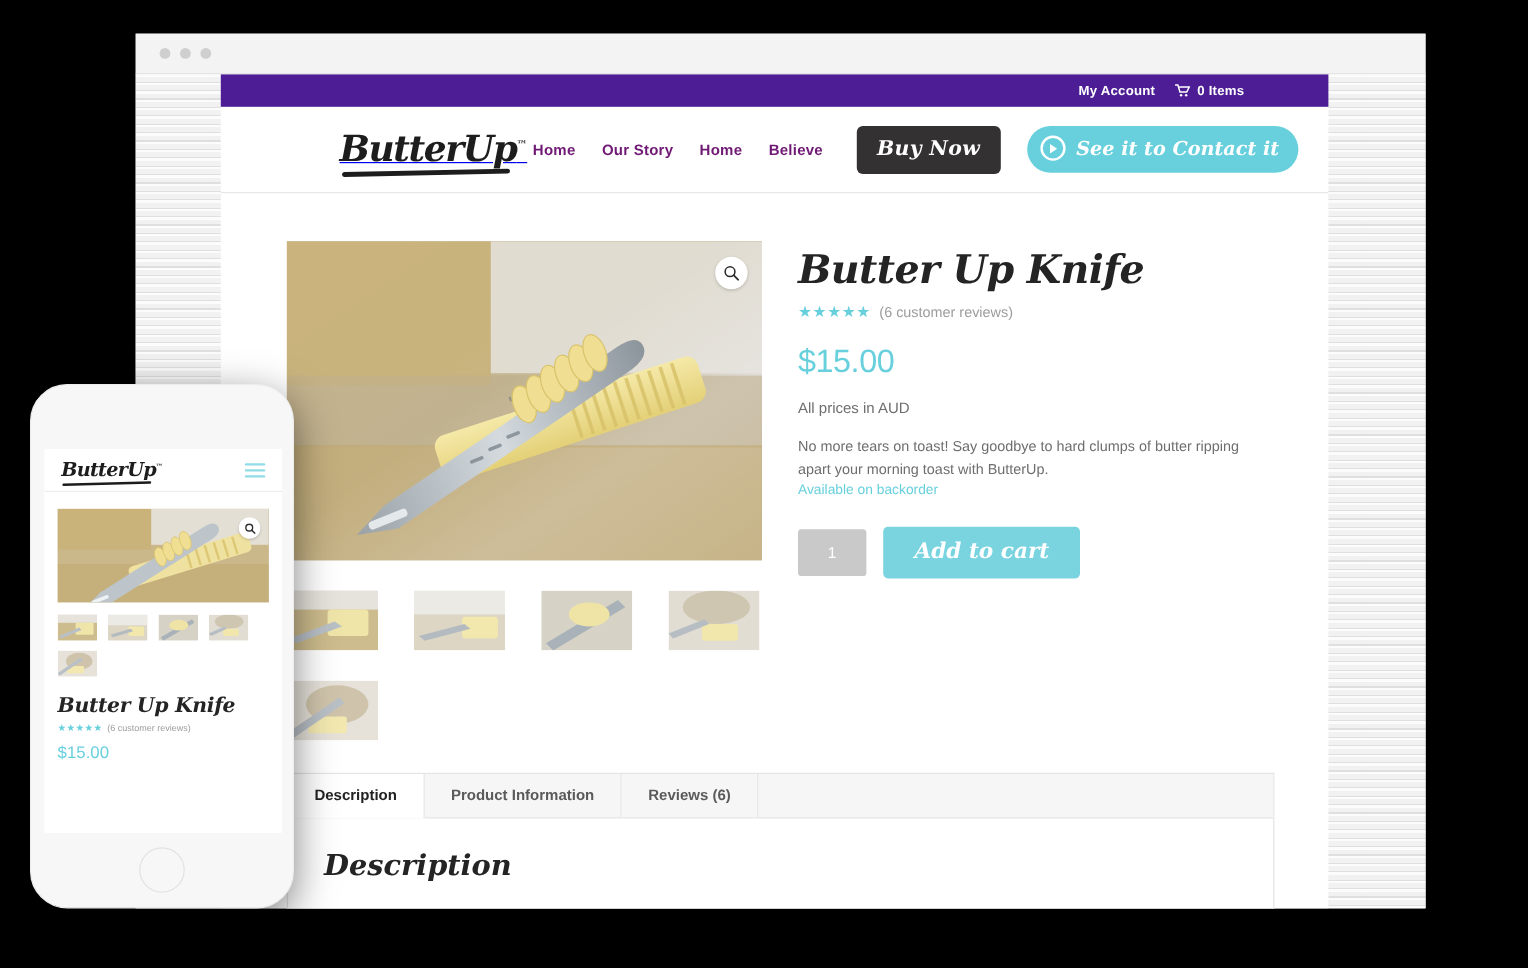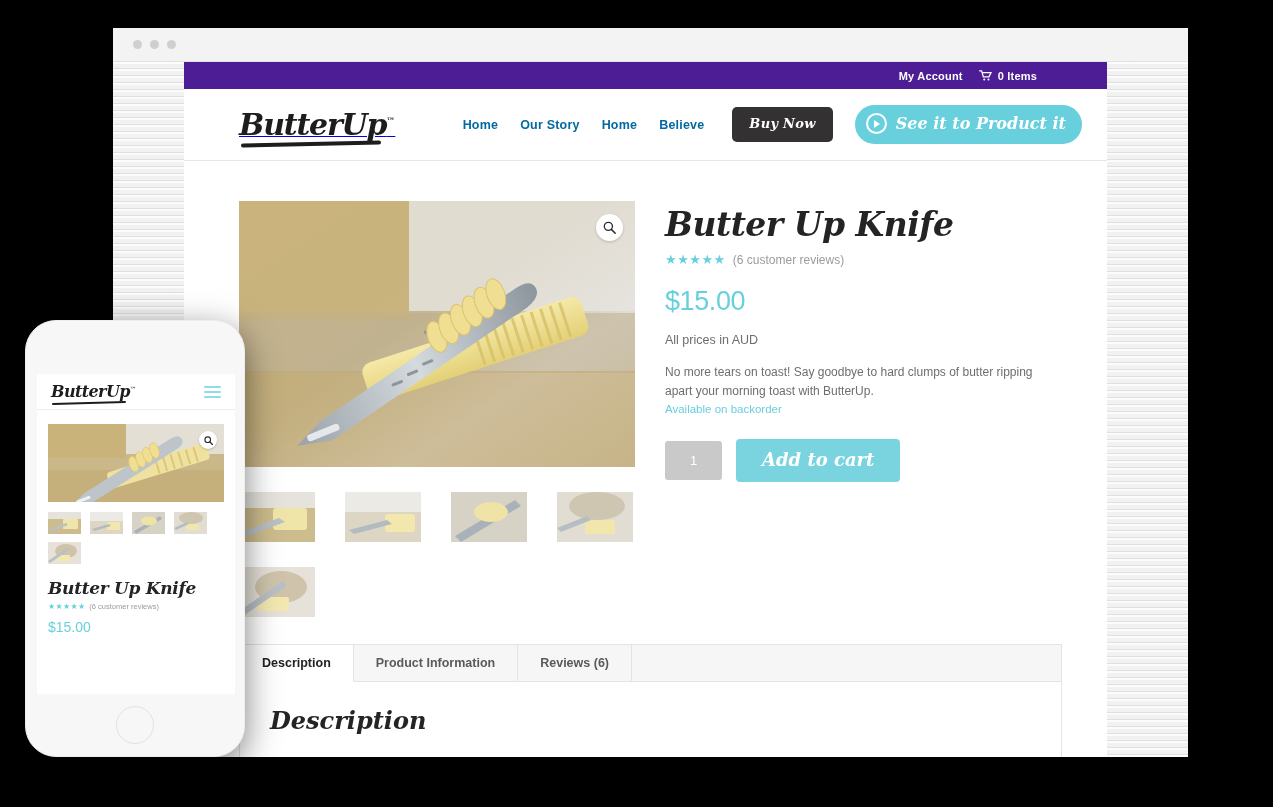--- a/index.html
+++ b/index.html
@@ -55,42 +55,42 @@
   }
   .cart-wrap { display: flex; align-items: center; gap: 6px; }
   .cart-icon { width: 13px; height: 11px; display:block; }
 
   
   .siteheader {
     height: 72px; border-bottom: 1px solid #e7e7e7;
     display: flex; align-items: center;
     padding: 0 25px 0 55px;
   }
-  .logo-wrap { position: relative; width: 148px; }
+  .logo-wrap { position: relative; width: 148px; margin-left: 44px; }
   .logo {
     font-family: "DejaVu Serif", serif;
     font-weight: bold; font-style: italic;
     font-size: 30px; color: #1d1d1d; letter-spacing: -1.2px;
     line-height: 1;
   }
   .logo .tm { font-size: 9px; vertical-align: super; letter-spacing:0; }
   .logo-swash {
     position: absolute; left: 2px; bottom: -6px; width: 140px; height: 4px;
     background: #1d1d1d; border-radius: 2px;
     transform: skewY(-1.2deg);
   }
   .nav { margin-left: auto; display: flex; align-items: center; gap: 22px; }
   .nav a {
-    color: #0369a1; font-size: 12.5px; font-weight: bold;
+    color: #701a75; font-size: 12.5px; font-weight: bold;
     text-decoration: none; letter-spacing: .2px;
   }
   .btn-buy {
     background: #333132; color: #fff;
     font-family: "DejaVu Serif", serif; font-style: italic; font-weight: bold;
-    font-size: 13px; padding: 9px 17px 11px; border-radius: 5px;
+    font-size: 17px; padding: 9px 17px 11px; border-radius: 5px;
     border: none; cursor: pointer; letter-spacing: .3px;
     margin-left: 6px;
   }
   .btn-see {
     background: #68d0dd; color: #fff;
     font-family: "DejaVu Serif", serif; font-style: italic; font-weight: bold;
     font-size: 16px; padding: 8px 16px 10px 11px; border-radius: 24px;
     border: none; cursor: pointer;
     display: flex; align-items: center; gap: 9px;
   }
@@ -252,21 +252,21 @@
           <nav class="nav">
             <a href="#">Home</a>
             <a href="#">Our Story</a>
             <a href="#">Home</a>
             <a href="#">Believe</a>
             <button class="btn-buy">Buy Now</button>
             <button class="btn-see">
               <span class="play">
                   <i></i>
                 </span>
-              <span>See it to Product it</span>
+              <span>See it to Contact it</span>
             </button>
           </nav>
         </div>
 
         <div class="product">
 
           <div class="gallery">
             <div class="main-img">
               <svg class="photo" viewBox="0 0 396 266" preserveAspectRatio="none">
                 <defs>

